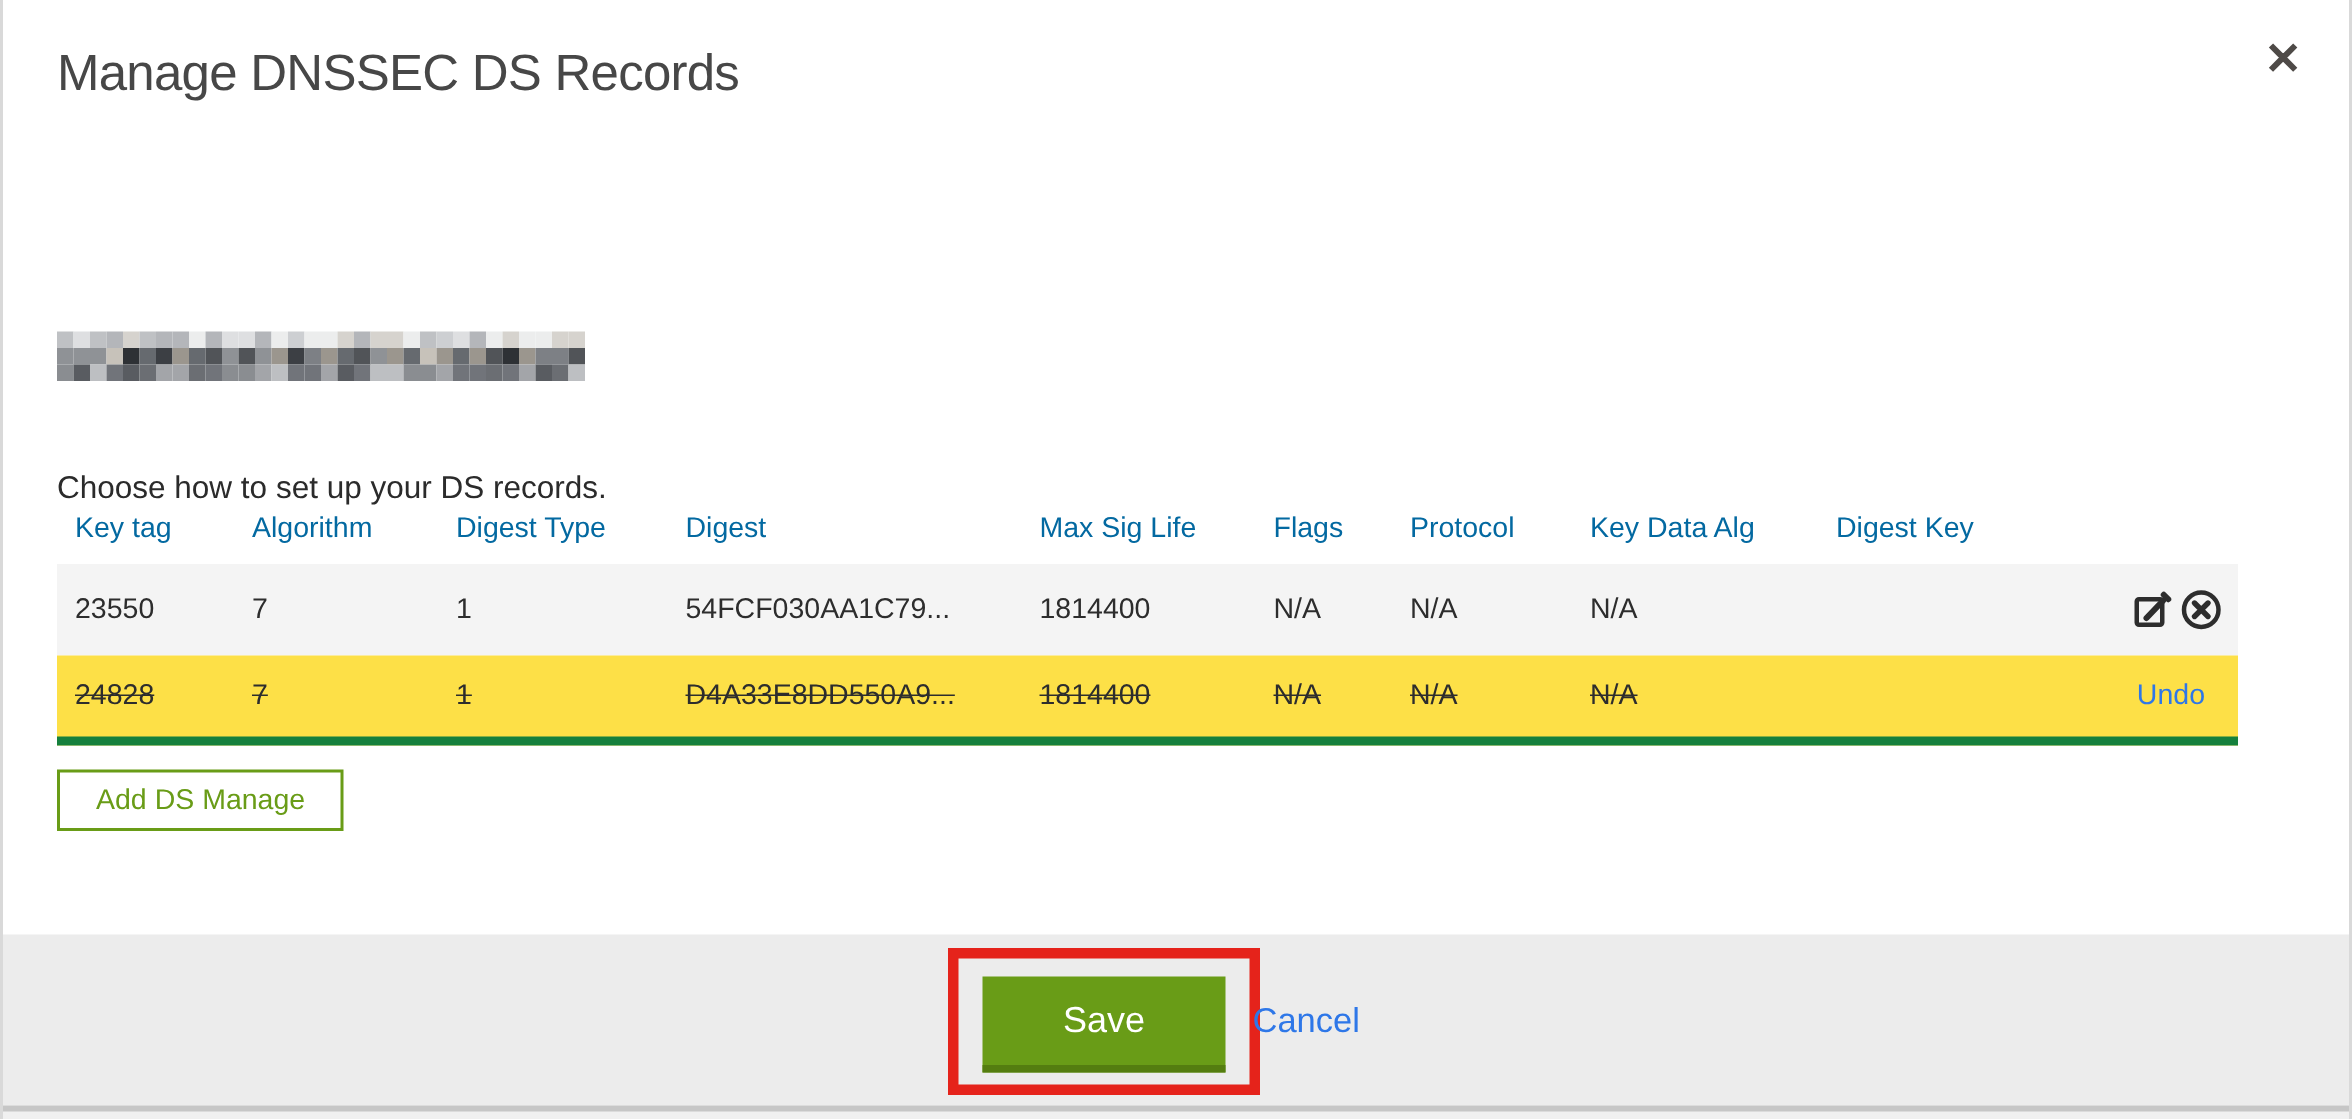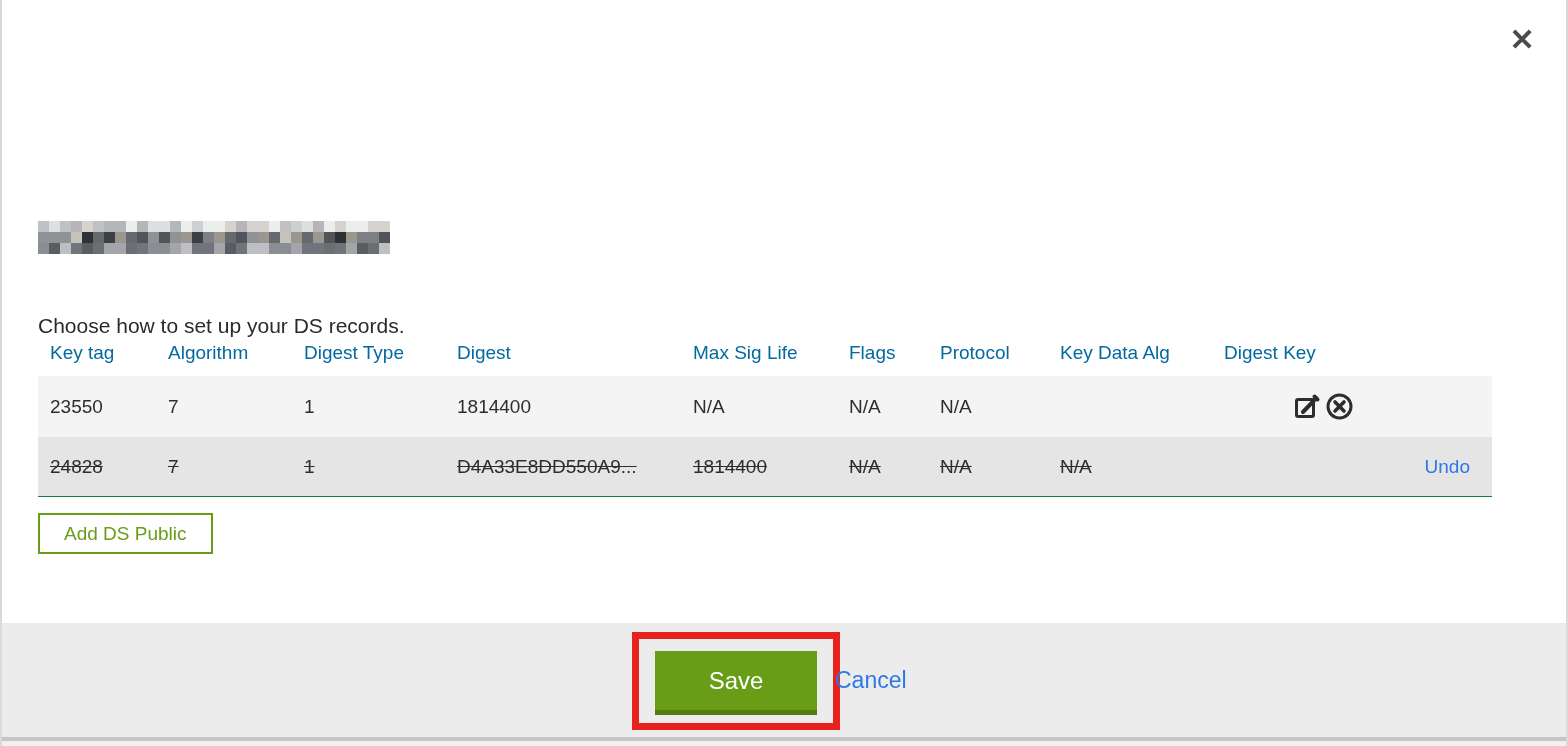--- a/index.html
+++ b/index.html
@@ -17,21 +17,21 @@
   .redacted div { width:11px; height:11px; }
 
   .instruction { position:absolute; left:36px; top:286px; font-size:21px; color:#2b2b2b;margin-top:28px; }
 
   .tbl { position:absolute; left:36px; top:330px; width:1454px; }
   .trow { display:grid; grid-template-columns:118px 136px 153px 236px 156px 91px 120px 164px 140px auto;
           align-items:center; padding-left:12px; font-size:19px; color:#2d2d2d; }
   .thead { height:46px; color:#0369a1; }
   .thead .th { font-weight:400; }
   .r1 { height:61px; background:#f4f4f4; }
-  .r2 { height:60px; background:#e5e5e5; border-bottom:1px solid #15803d; }
+  .r2 { height:60px; background:#fde047; border-bottom:6px solid #15803d; }
   .strike .cell { text-decoration:line-through; }
   .actions { display:flex; justify-content:flex-end; align-items:flex-start; gap:2px; padding-right:10px; }
   .icon-btn { border:none; background:transparent; cursor:pointer; width:30px; height:30px;
               display:flex; align-items:center; justify-content:center; padding:0; }
   .link { border:none; background:transparent; cursor:pointer; font-size:19px; color:#2e77e8;
           padding-right:12px; font-family:inherit; }
 
   .add-btn { position:absolute; left:36px; top:513px; height:41px; padding:0 24px; background:#ffffff;
              border:2px solid #699c17; color:#699c17; font-size:19px; cursor:pointer; font-family:inherit; }
 
@@ -47,20 +47,21 @@
   .bottom-edge { position:absolute; left:0; top:737px; width:1568px; height:9px;
                  background:#f0f0f0; border-top:4px solid #c6c6c6; }
 
   svg { display:block; }
 </style>
 </head>
 <body>
 
 <div class="page">
 
+  <h1 class="modal-title">Manage DNSSEC DS Records</h1>
   <button class="close-btn">✕</button>
 
   <div class="redacted" style="grid-template-columns: repeat(32, 11px);">
       <div style="background: rgb(191, 193, 196);"></div>
       <div style="background: rgb(222, 223, 225);"></div>
       <div style="background: rgb(191, 193, 196);"></div>
       <div style="background: rgb(180, 182, 186);"></div>
       <div style="background: rgb(214, 211, 206);"></div>
       <div style="background: rgb(191, 193, 196);"></div>
       <div style="background: rgb(180, 182, 186);"></div>
@@ -168,20 +169,21 @@
       <div class="th">Protocol</div>
       <div class="th">Key Data Alg</div>
       <div class="th">Digest Key</div>
       <div class="th"></div>
     </div>
 
     <div class="trow r1">
       <div class="cell">23550</div>
       <div class="cell">7</div>
       <div class="cell">1</div>
+      <div class="cell">54FCF030AA1C79...</div>
       <div class="cell">1814400</div>
       <div class="cell">N/A</div>
       <div class="cell">N/A</div>
       <div class="cell">N/A</div>
       <div class="cell"></div>
       <div class="actions">
         <button class="icon-btn" title="">
           <svg width="27" height="27" viewBox="0 0 27 27">
             <rect x="2.5" y="6.5" width="17" height="17" rx="1.5" fill="none" stroke="#2d2d2d" stroke-width="3"></rect>
             <path d="M9 19 L20 7.5" stroke="#2d2d2d" stroke-width="4" stroke-linecap="round"></path>
@@ -206,21 +208,21 @@
       <div class="cell">N/A</div>
       <div class="cell">N/A</div>
       <div class="cell">N/A</div>
       <div class="cell"></div>
       <div class="actions">
         <button class="link">Undo</button>
       </div>
     </div>
   </div>
 
-  <button class="add-btn">Add DS Public</button>
+  <button class="add-btn">Add DS Manage</button>
 
   <div class="footer">
     <button class="save-btn">Save</button>
     <div class="red-box"></div>
     <button class="cancel-link">Cancel</button>
   </div>
 
   <div class="bottom-edge"></div>
 </div>
 

